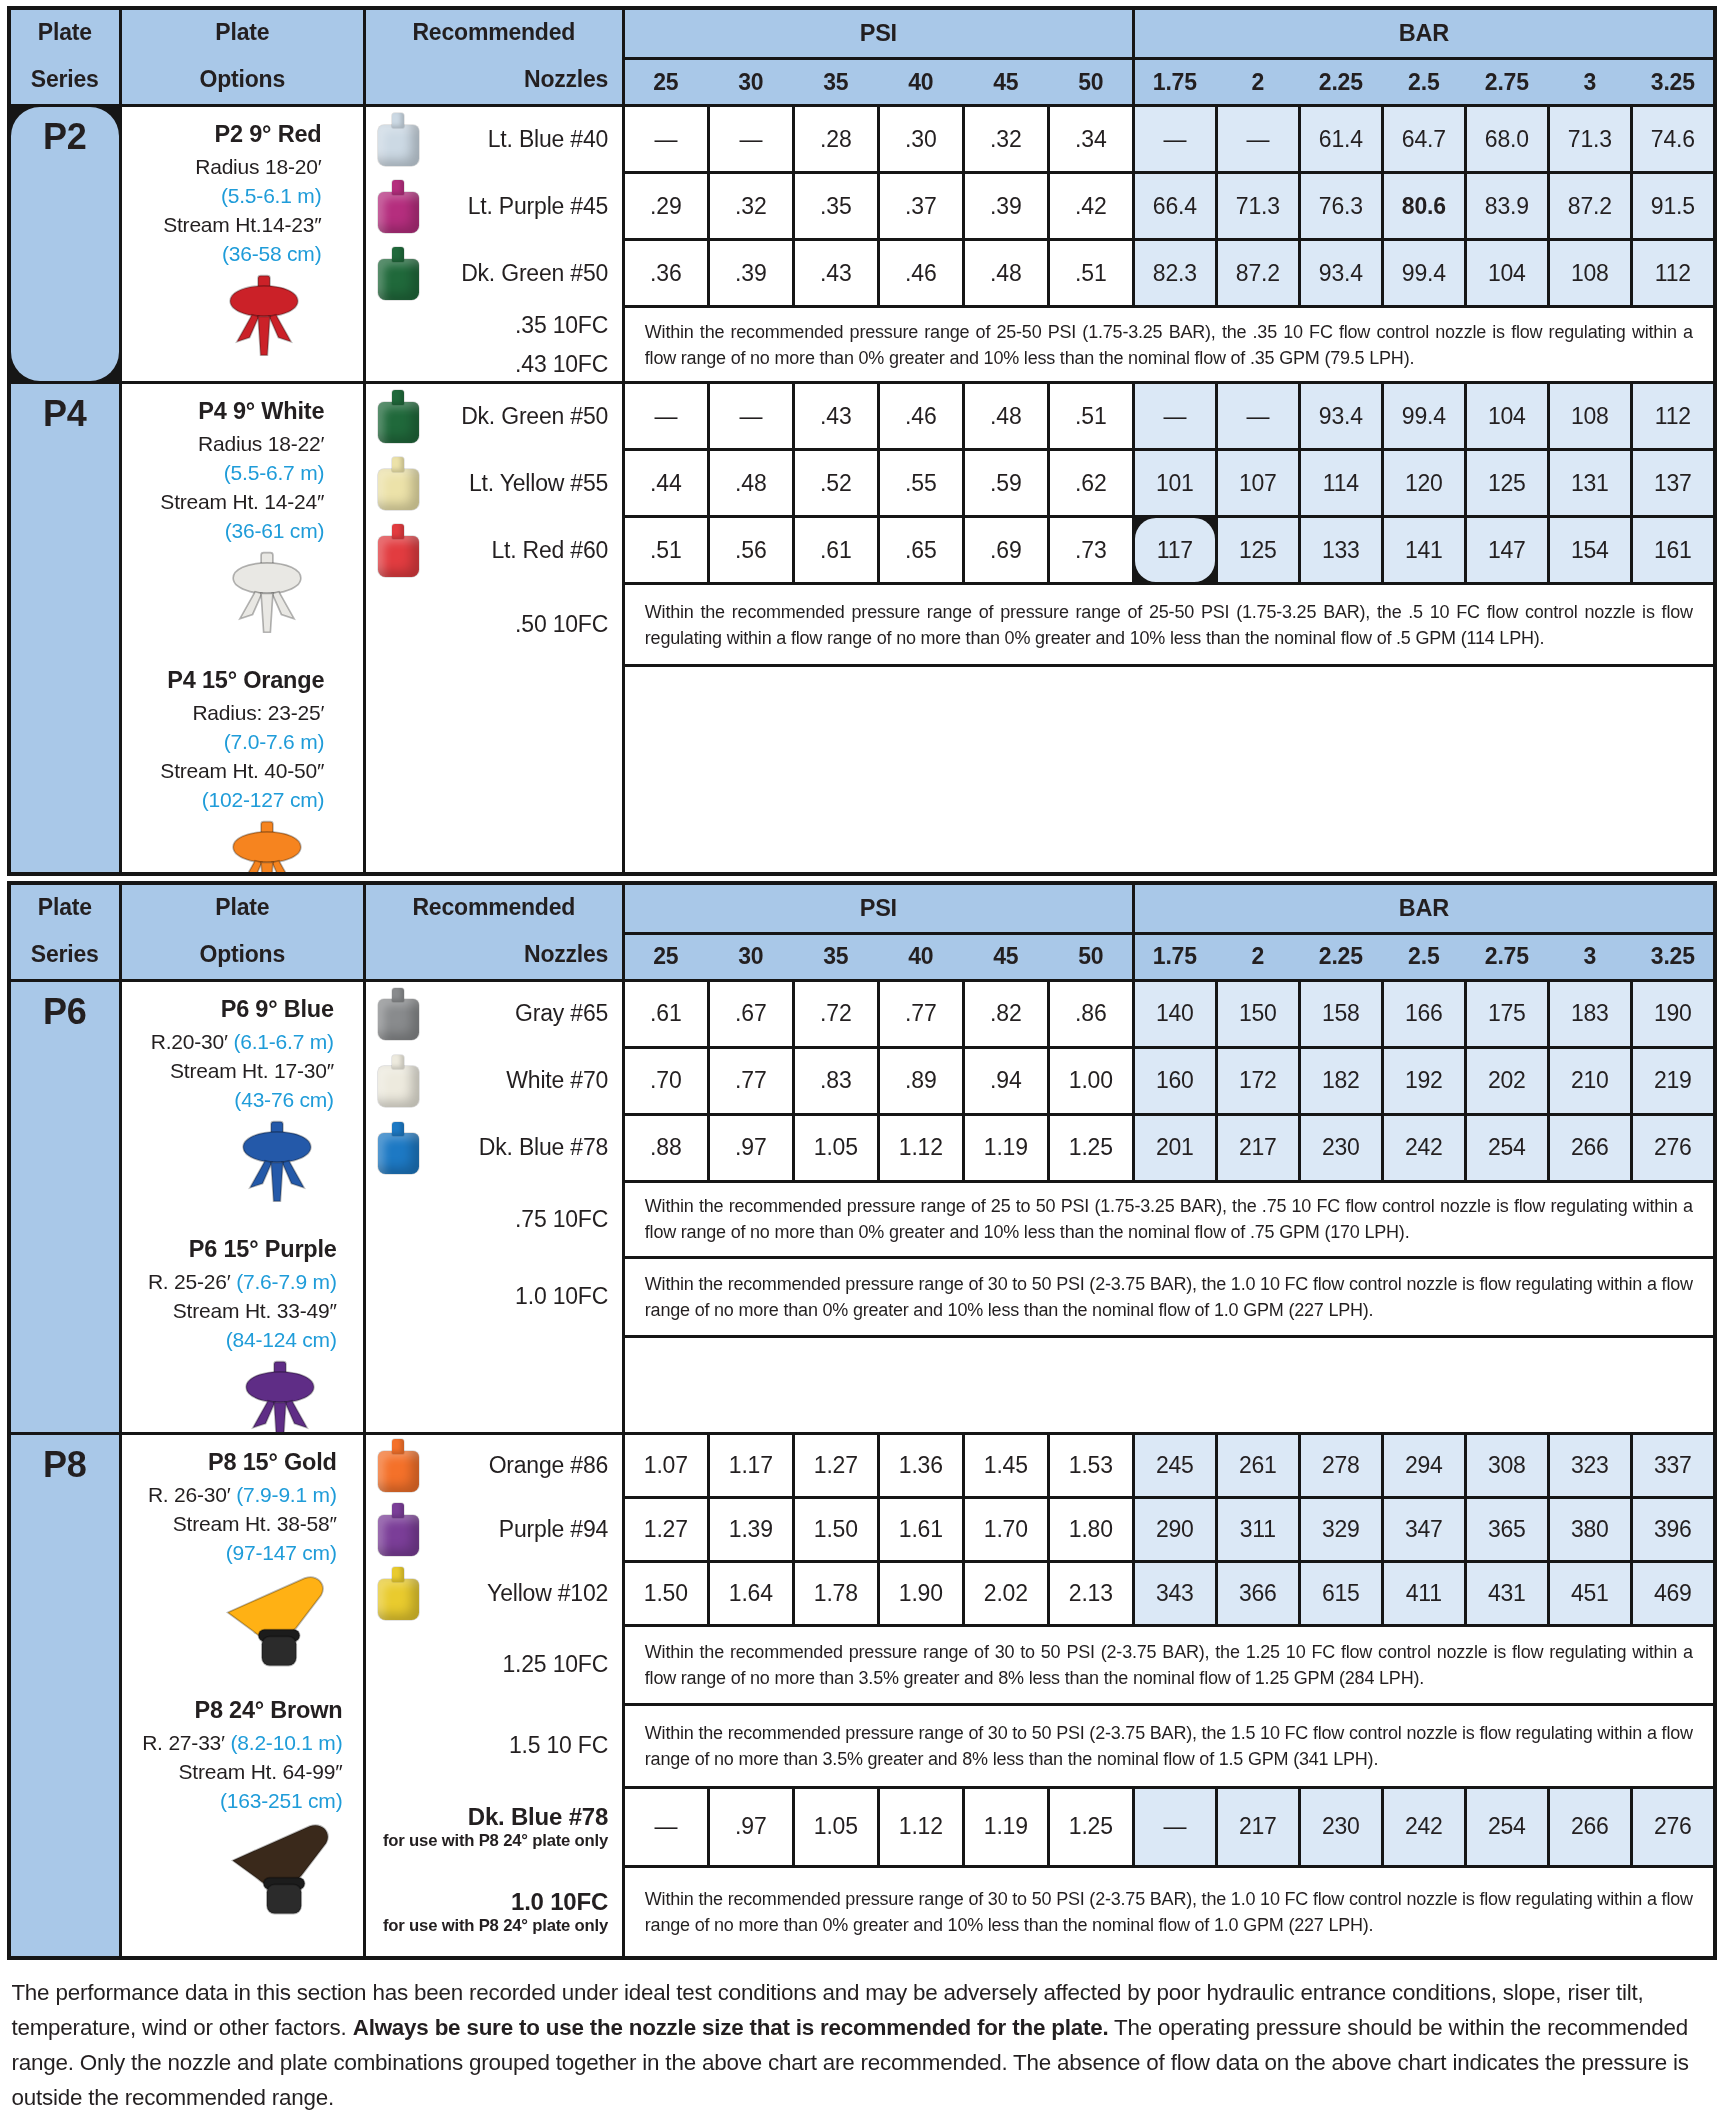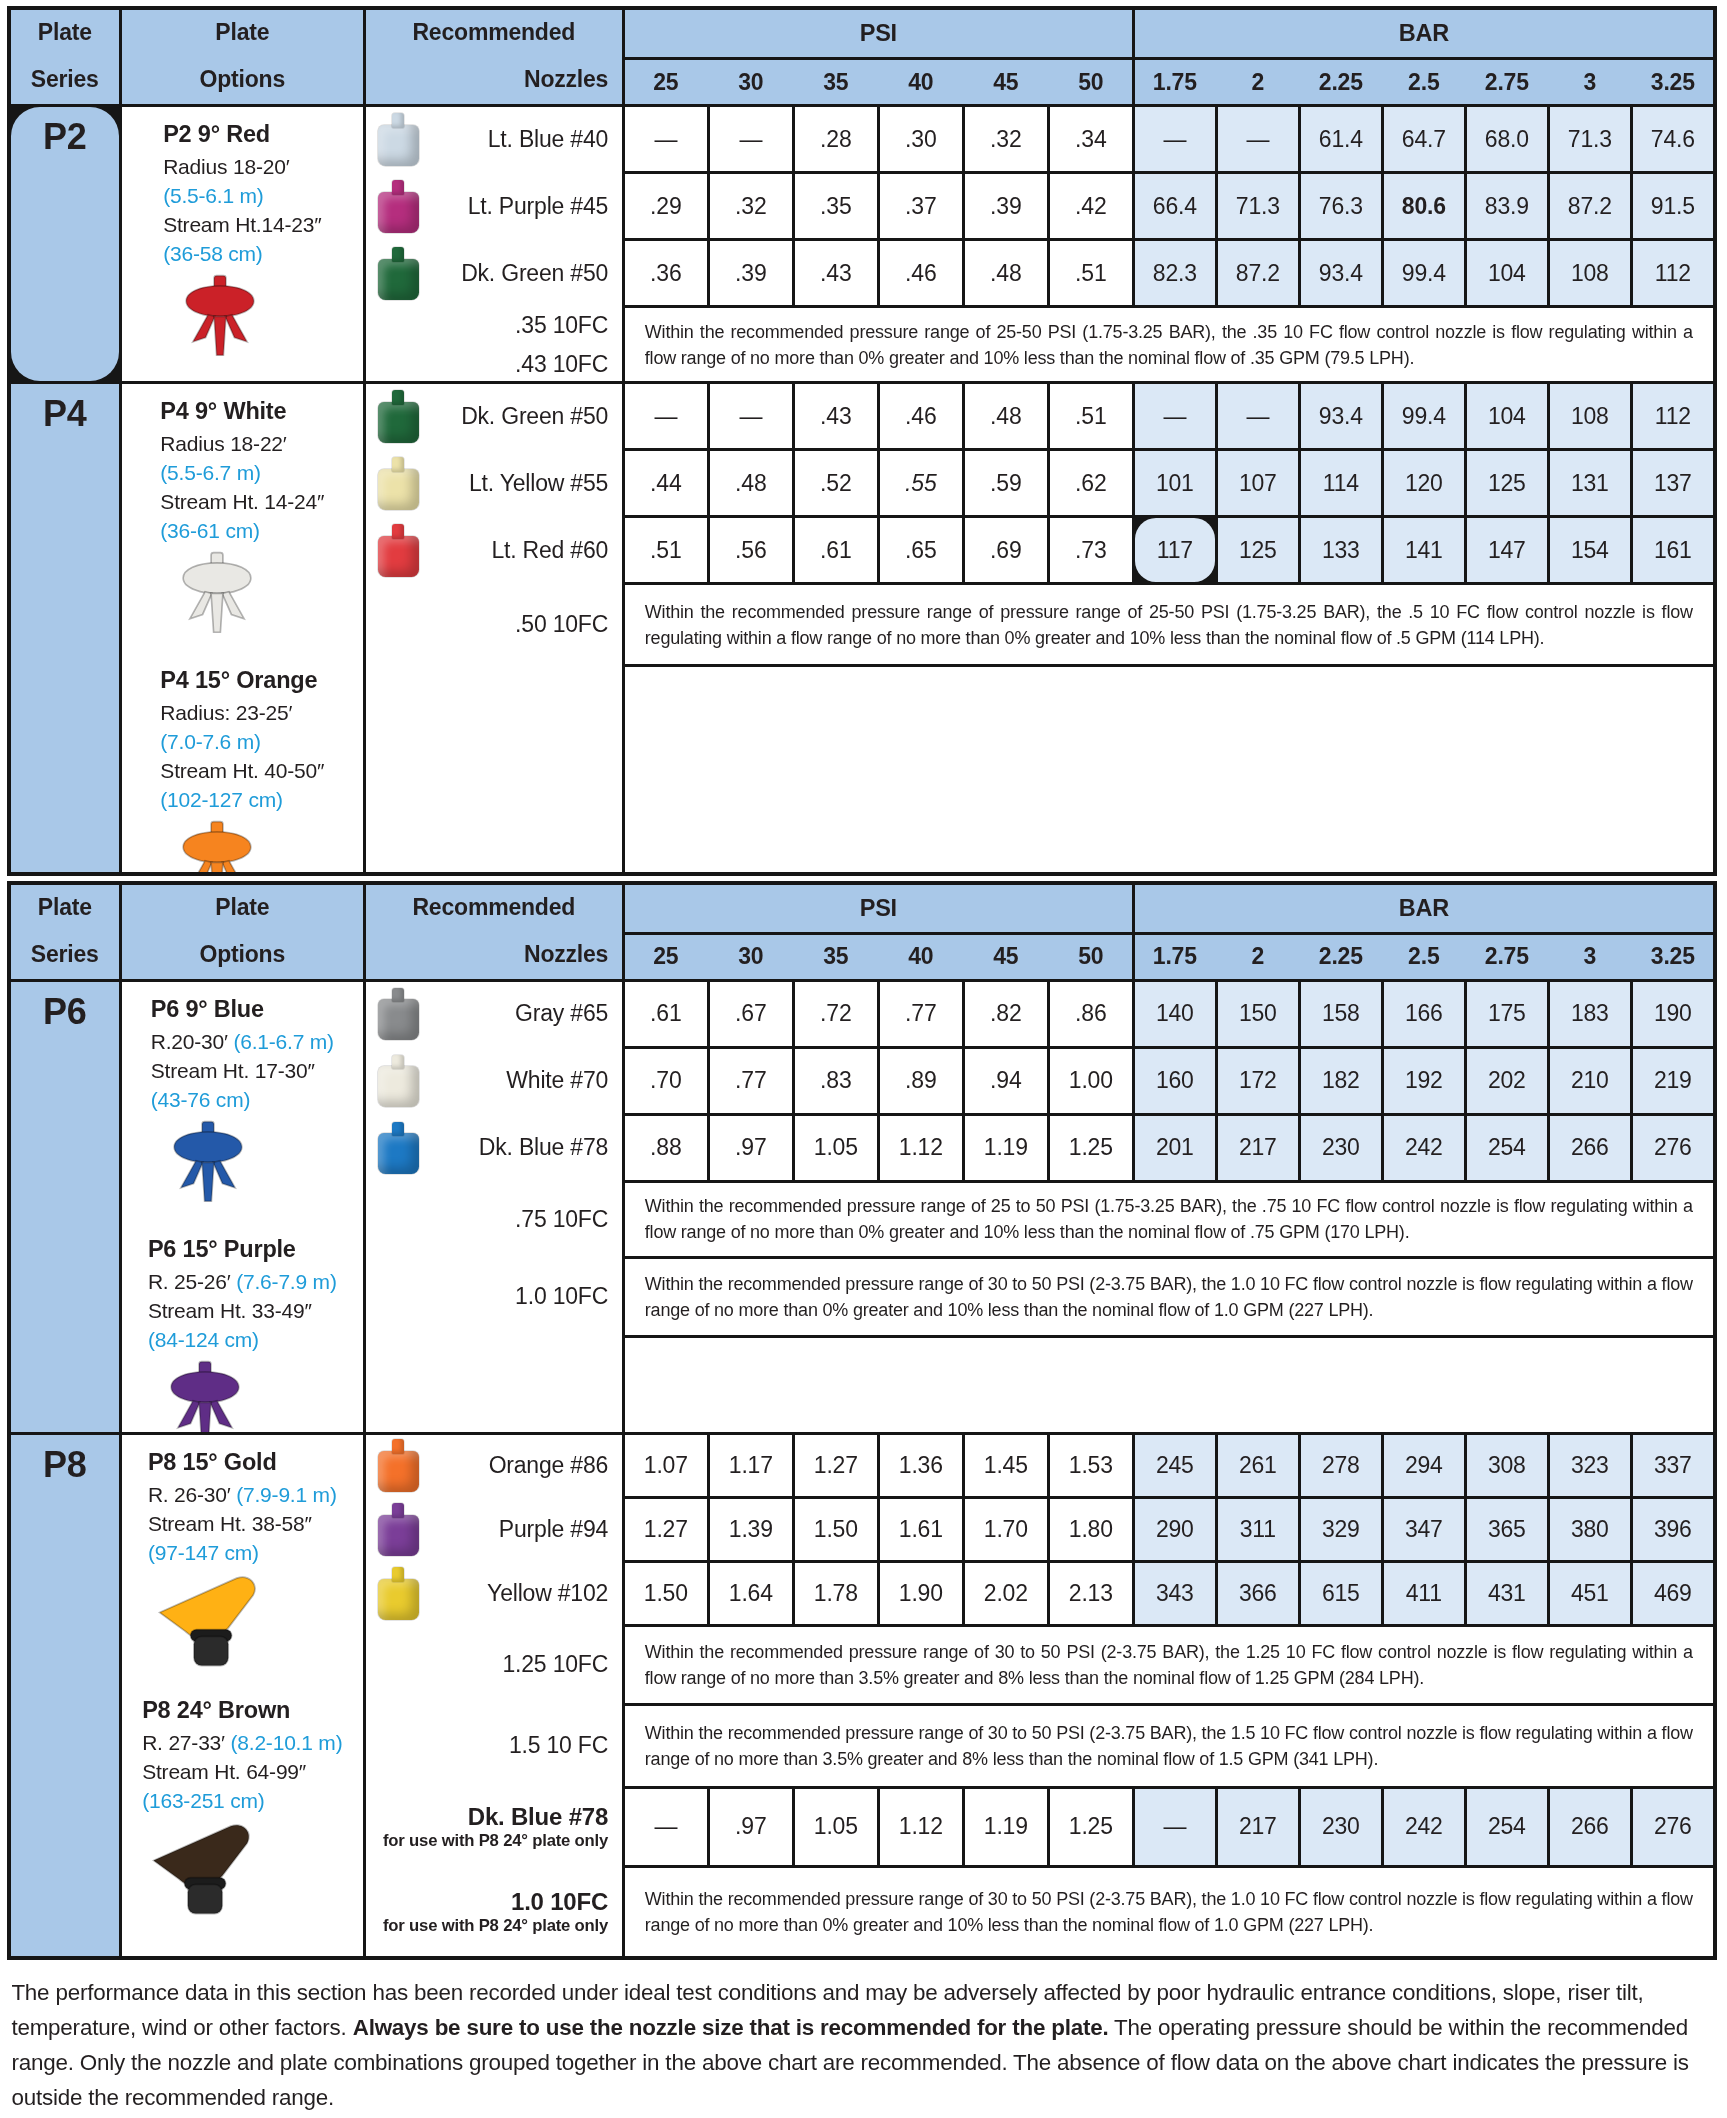--- a/index.html
+++ b/index.html
@@ -21,21 +21,21 @@
   .hd.split{flex-direction:column;justify-content:space-between;align-items:stretch;
       padding:9px 10.6px 10.6px;text-align:center;}
   .hd.split.rgt span:last-child{text-align:right;padding-right:3px;}
   .hd.grouplabel{font-size:23.5px;}
   .numband{display:grid;gap:3px;background:#a9c8e8;align-items:center;}
   .numband span{text-align:center;font-weight:bold;font-size:23px;}
   .series-cell{background:#a9c8e8;text-align:center;font-weight:bold;font-size:36px;
       padding-top:9px;}
   .options-cell{background:#fff;display:flex;flex-direction:column;align-items:center;
       padding-top:12px;overflow:hidden;}
-  .plate-block{display:flex;flex-direction:column;align-items:flex-start;}
+  .plate-block{display:flex;flex-direction:column;align-items:flex-end;}
   .plate-block + .plate-block{margin-top:26px;}
   .plate-title{font-weight:bold;font-size:23.5px;margin-bottom:3px;line-height:30px;}
   .plate-line{font-size:21px;line-height:29px;text-align:center;white-space:nowrap;}
   .plate-line .cy{color:#1f9cd9;}
   .plate-icon{margin-top:6px;line-height:0;}
   .noz-cell{background:#fff;display:grid;row-gap:3px;overflow:hidden;}
   .noz-entry{display:flex;align-items:center;justify-content:space-between;
       padding:0 13.7px 0 12px;overflow:hidden;}
   .noz-entry.nocap{justify-content:flex-end;}
   .noz-labelwrap{text-align:right;font-size:23px;line-height:27px;}
@@ -246,21 +246,21 @@
       <div class="cell tint" style="grid-area: 7 / 10;">—</div>
       <div class="cell tint" style="grid-area: 7 / 11;">—</div>
       <div class="cell tint" style="grid-area: 7 / 12;">93.4</div>
       <div class="cell tint" style="grid-area: 7 / 13;">99.4</div>
       <div class="cell tint" style="grid-area: 7 / 14;">104</div>
       <div class="cell tint" style="grid-area: 7 / 15;">108</div>
       <div class="cell tint" style="grid-area: 7 / 16;">112</div>
       <div class="cell" style="grid-area: 8 / 4;">.44</div>
       <div class="cell" style="grid-area: 8 / 5;">.48</div>
       <div class="cell" style="grid-area: 8 / 6;">.52</div>
-      <div class="cell" style="grid-area: 8 / 7; font-style: italic;">.55</div>
+      <div class="cell" style="grid-area: 8 / 7;">.55</div>
       <div class="cell" style="grid-area: 8 / 8;">.59</div>
       <div class="cell" style="grid-area: 8 / 9;">.62</div>
       <div class="cell tint" style="grid-area: 8 / 10;">101</div>
       <div class="cell tint" style="grid-area: 8 / 11;">107</div>
       <div class="cell tint" style="grid-area: 8 / 12;">114</div>
       <div class="cell tint" style="grid-area: 8 / 13;">120</div>
       <div class="cell tint" style="grid-area: 8 / 14;">125</div>
       <div class="cell tint" style="grid-area: 8 / 15;">131</div>
       <div class="cell tint" style="grid-area: 8 / 16;">137</div>
       <div class="cell" style="grid-area: 9 / 4;">.51</div>

